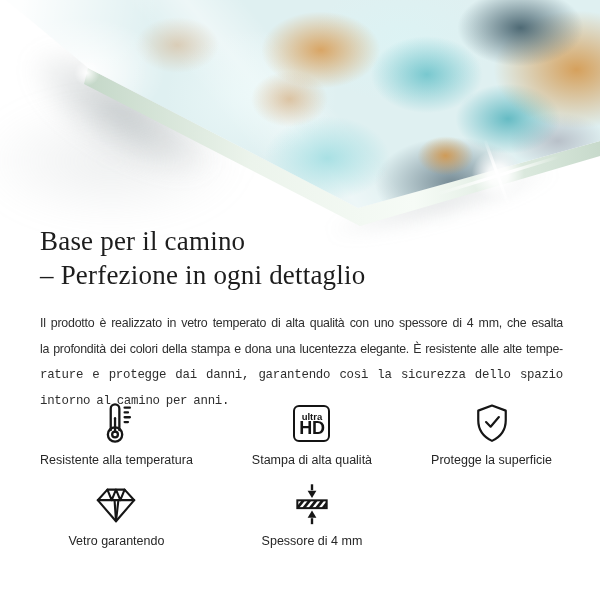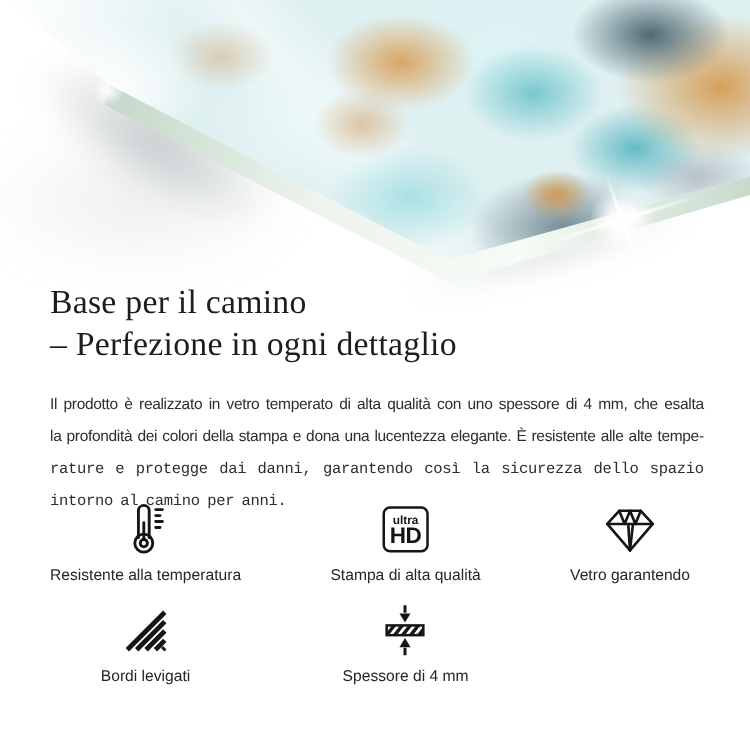--- a/index.html
+++ b/index.html
@@ -130,46 +130,43 @@
     <div class="feature">
       <div class="icon-box">
         <div class="uhd-box">
           <span class="uhd-top">ultra</span>
           <span class="uhd-bottom">HD</span>
         </div>
       </div>
       <div class="feature-label">Stampa di alta qualità</div>
     </div>
 
+    <div class="feature">
+      <div class="icon-box">
+        <svg class="icon-svg" width="44" height="44" viewBox="0 0 48 48">
+          <path d="M24,5 L39,10.5 V21 C39,32 32.5,39.5 24,43.5 C15.5,39.5 9,32 9,21 V10.5 Z"></path>
+          <path d="M17.5,23 L22.5,28 L31.5,17.5"></path>
+        </svg>
+      </div>
+      <div class="feature-label">Protegge la superficie</div>
+    </div>
 
     <div class="feature">
       <div class="icon-box">
         <svg class="icon-svg" width="46" height="46" viewBox="0 0 48 48" style="stroke-width:2.2">
           <path d="M15,9 H33 L43,20 L24,42 L5,20 Z"></path>
           <path d="M5,20 H43"></path>
           <path d="M15,9 L19.5,20 L24,9 L28.5,20 L33,9"></path>
           <path d="M24,42 L22.5,20"></path>
           <path d="M24,42 L26.5,20"></path>
         </svg>
       </div>
       <div class="feature-label">Vetro garantendo</div>
     </div>
 
-    <div class="feature">
-      <div class="icon-box">
-        <svg width="40" height="40" viewBox="0 0 48 48" style="stroke:#161616;fill:none;stroke-width:4.6;stroke-linecap:butt;">
-          <line x1="7" y1="43" x2="43" y2="7"></line>
-          <line x1="16" y1="43" x2="43" y2="16"></line>
-          <line x1="25" y1="43" x2="43" y2="25"></line>
-          <line x1="34" y1="43" x2="43" y2="34"></line>
-          <line x1="41" y1="43" x2="43" y2="41"></line>
-        </svg>
-      </div>
-      <div class="feature-label">Bordi levigati</div>
-    </div>
 
     <div class="feature">
       <div class="icon-box">
         <svg width="44" height="44" viewBox="0 0 48 48">
           <defs>
               <clipPath id="barclip">
                 <rect x="8" y="20" width="32" height="8.5"></rect>
               </clipPath>
             </defs>
           <g clip-path="url(#barclip)" stroke="#161616" stroke-width="3">

